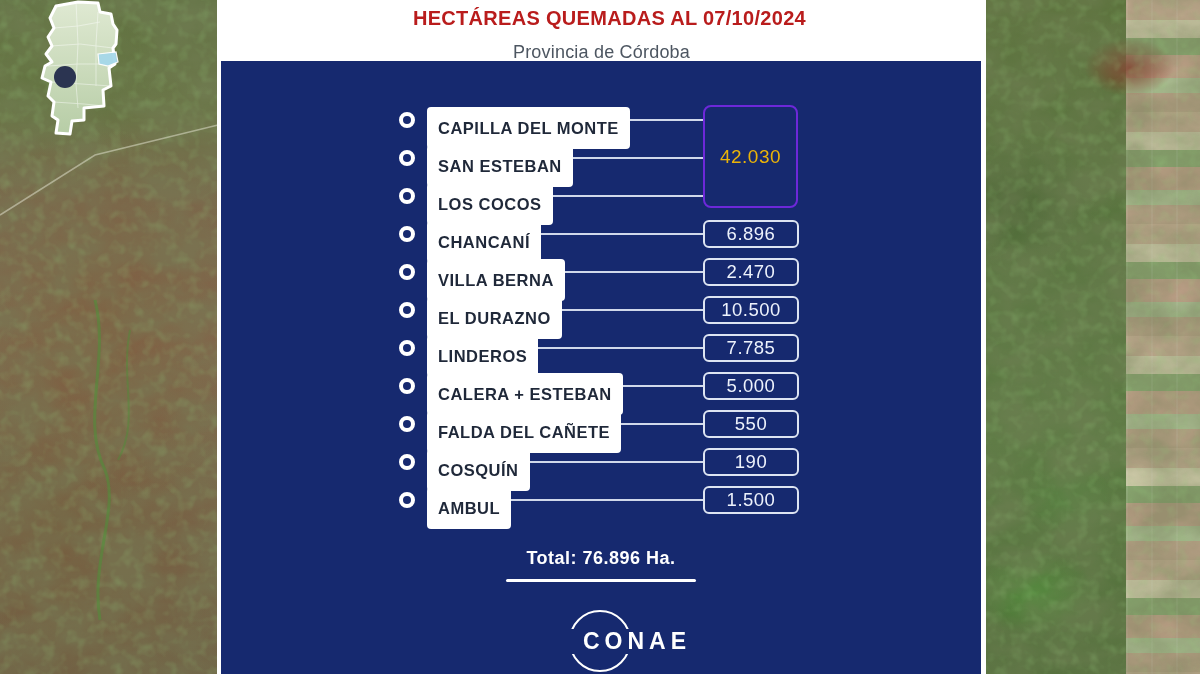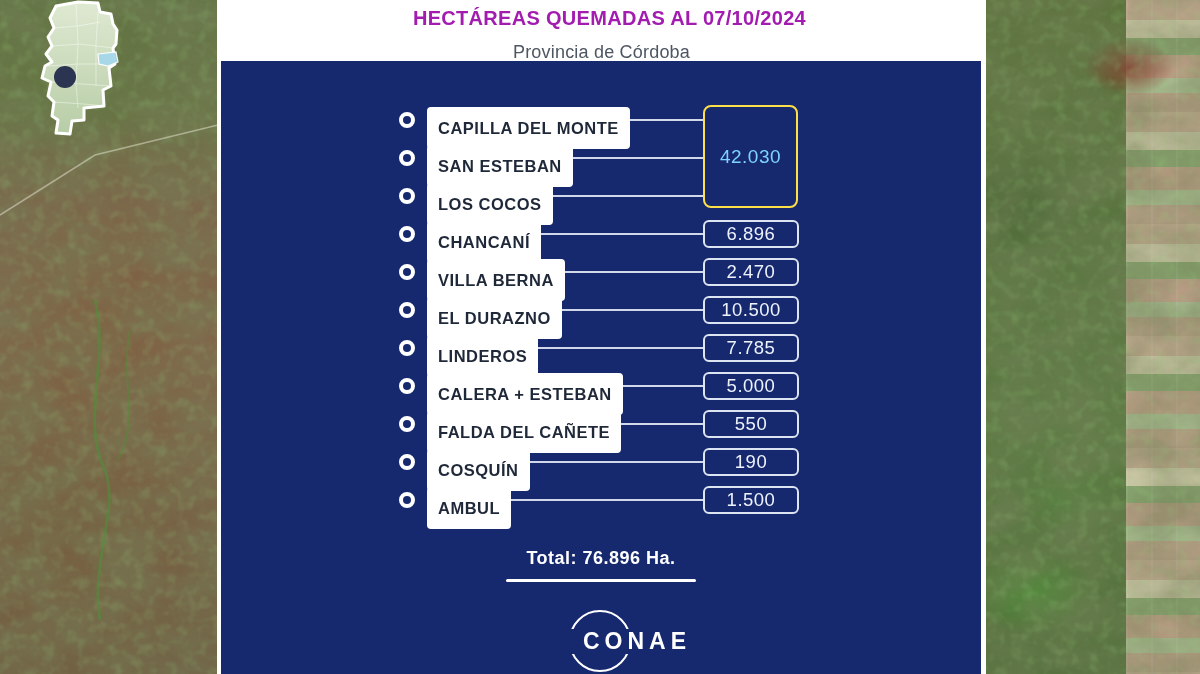--- a/index.html
+++ b/index.html
@@ -42,21 +42,21 @@
   .minimap{position:absolute;left:18px;top:-4px;}
   
   .card{
     position:absolute;left:217px;top:0;width:769px;height:674px;
     background:#ffffff;
   }
   .card-header{position:absolute;left:0;top:0;width:100%;height:61px;text-align:center;}
   .title{
     margin-top:7px;
     font-size:20px;font-weight:800;letter-spacing:.3px;
-    color:#a21caf;
+    color:#b91c1c;
     padding-left:16px;
   }
   .subtitle{
     margin-top:12px;
     font-size:18px;font-weight:400;letter-spacing:.2px;
     color:#4d5661;
   }
   
   .panel{
     position:absolute;left:4px;top:61px;width:760px;height:613px;
@@ -82,22 +82,22 @@
   }
   .vbox{
     position:absolute;left:482px;top:-14px;width:96px;height:28px;
     border:2px solid #dde4f2;border-radius:6px;box-sizing:border-box;
     color:#edf2fc;font-size:18.5px;font-weight:500;letter-spacing:.5px;
     display:flex;align-items:center;justify-content:center;
     z-index:2;
   }
   .vbox-tall{
     position:absolute;left:482px;top:44px;width:95px;height:103px;
-    border:2px solid #fde047;border-radius:8px;box-sizing:border-box;
-    color:#7dd3fc;font-size:19px;font-weight:500;letter-spacing:.5px;
+    border:2px solid #6d28d9;border-radius:8px;box-sizing:border-box;
+    color:#eab308;font-size:19px;font-weight:500;letter-spacing:.5px;
     display:flex;align-items:center;justify-content:center;
     z-index:2;
   }
   .total{
     position:absolute;left:0;top:487px;width:100%;
     text-align:center;color:#ffffff;
     font-size:18px;font-weight:700;letter-spacing:.5px;
   }
   .total-rule{
     position:absolute;left:285px;top:518px;width:190px;height:3px;

